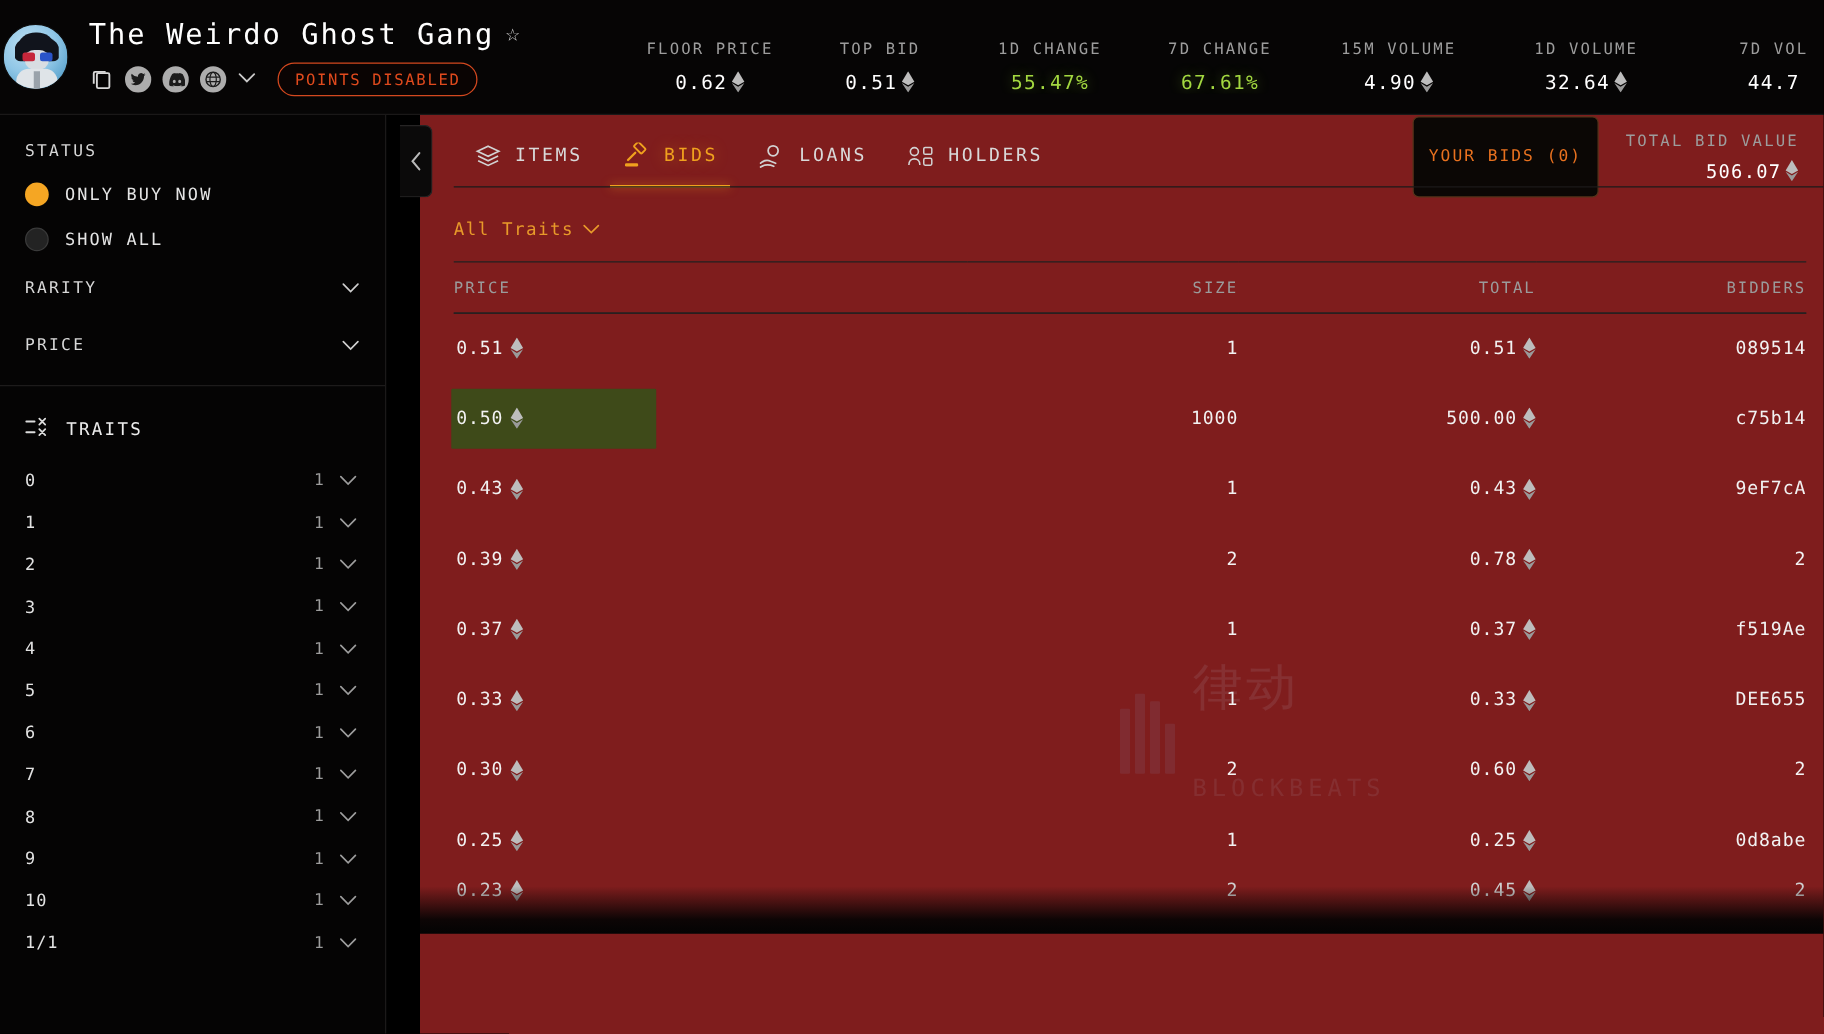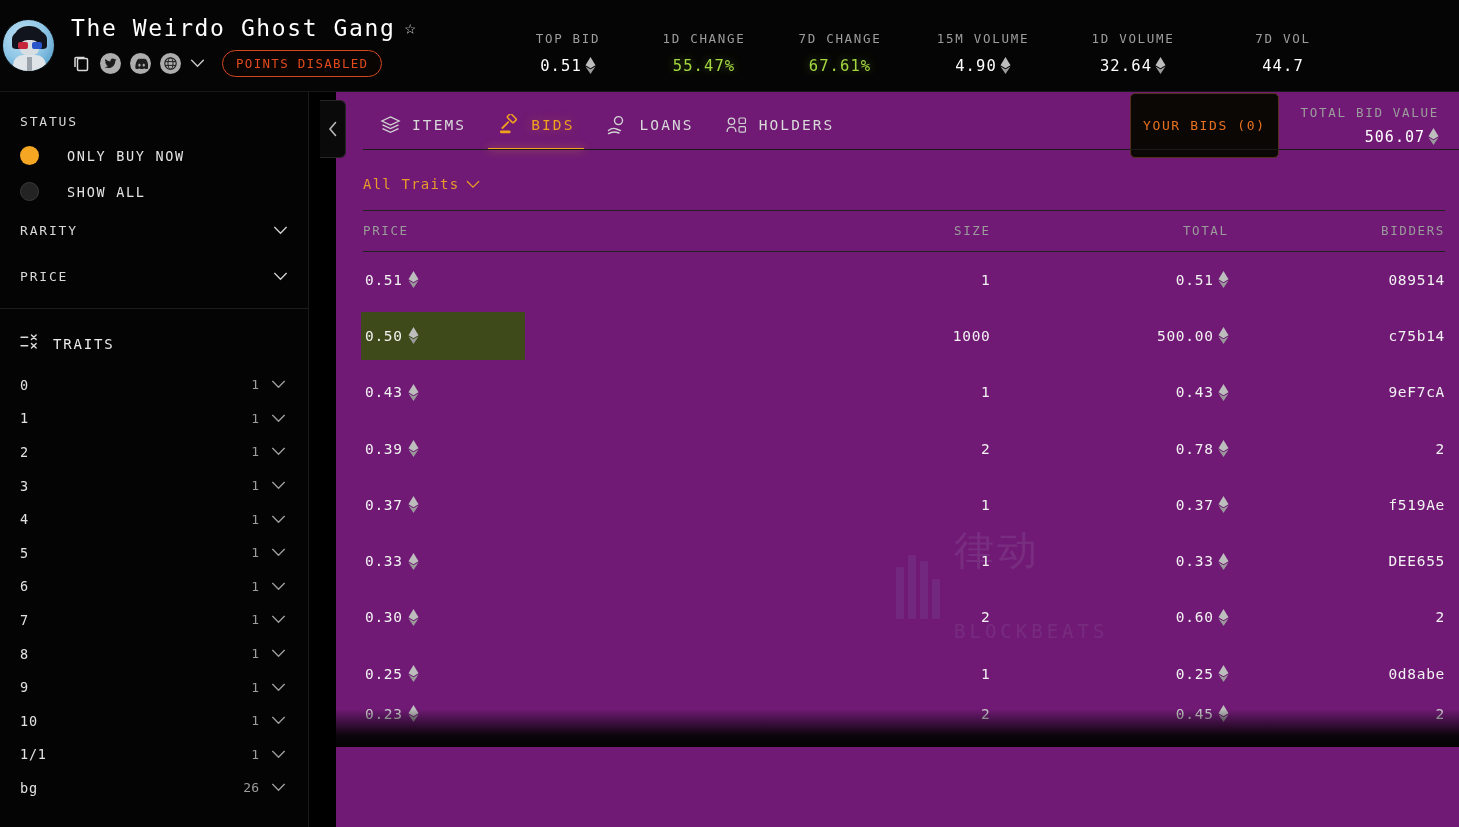--- a/index.html
+++ b/index.html
@@ -92,21 +92,21 @@
   
   .sidebar {
     position: absolute; left: 0; top: 92px; width: 309px; height: 735px;
     background: #050404; border-right: 1px solid #1b1919;
     overflow: hidden;
   }
   .sb-section { padding: 22px 20px 0 20px; }
   .sb-head {
     font-size: 13px; letter-spacing: 1.8px; color: #d6d6d6;
   }
-  .radio-row { display: flex; align-items: center; gap: 28px; margin-top: 17px; cursor: pointer; }
+  .radio-row { display: flex; align-items: center; gap: 13px; margin-top: 17px; cursor: pointer; }
   .radio {
     width: 19px; height: 19px; border-radius: 50%; flex: none;
   }
   .radio.on { background: #f5a623; }
   .radio.off { background: #232323; border: 1px solid #3a3a3a; }
   .radio-label { font-size: 13.5px; letter-spacing: 1.7px; color: #e4e4e4; }
 
   .sb-row {
     display: flex; align-items: center; justify-content: space-between;
     padding: 0 20px; height: 34px; margin-top: 12px; cursor: pointer;
@@ -133,21 +133,21 @@
     position: absolute; left: 320px; top: 100px; width: 26px; height: 58px;
     background: #0b0a0a; border: 1px solid #262424; border-left: none;
     border-radius: 0 6px 6px 0;
     display: flex; align-items: center; justify-content: center; cursor: pointer; z-index: 6;
   }
   .collapse-tab svg { display: block; }
 
   
   .main {
     position: absolute; left: 336px; top: 92px; width: 1123px; height: 735px;
-    background: #701a75; overflow: hidden;
+    background: #7f1d1d; overflow: hidden;
   }
   .tabbar {
     height: 66px; display: flex; align-items: center; padding: 0 0 0 27px;
     position: relative;
   }
   .tab {
     display: flex; align-items: center; gap: 11px; height: 66px; padding: 0 16px;
     cursor: pointer; position: relative;
   }
   .tab .lbl { font-size: 14.5px; letter-spacing: 2.1px; color: #d9d9d9; white-space: nowrap; }
@@ -287,20 +287,32 @@
             <svg width="15" height="9" viewBox="0 0 16 10">
                 <path d="M1.5 1.5 L8 8 L14.5 1.5" fill="none" stroke="#c9c9c9" stroke-width="1.6" stroke-linecap="round"></path>
               </svg>
           </span>
           <span class="points-pill">POINTS DISABLED</span>
         </div>
       </div>
     </div>
 
     <div class="stats" id="stats-root">
+        <div class="stat">
+          <div class="stat-label">FLOOR PRICE</div>
+          <div class="stat-value">
+            <span>0.62</span>
+            <span class="eth">
+              <svg width="11" height="17" viewBox="0 0 12 19">
+                <path d="M6 0 L11.6 9.3 L6 12.6 L0.4 9.3 Z" fill="#bdbdbd"></path>
+                <path d="M6 13.8 L11.6 10.5 L6 19 L0.4 10.5 Z" fill="#9a9a9a"></path>
+              </svg>
+            </span>
+          </div>
+        </div>
         <div class="stat">
           <div class="stat-label">TOP BID</div>
           <div class="stat-value">
             <span>0.51</span>
             <span class="eth">
               <svg width="11" height="17" viewBox="0 0 12 19">
                 <path d="M6 0 L11.6 9.3 L6 12.6 L0.4 9.3 Z" fill="#bdbdbd"></path>
                 <path d="M6 13.8 L11.6 10.5 L6 19 L0.4 10.5 Z" fill="#9a9a9a"></path>
               </svg>
             </span>
@@ -515,31 +527,20 @@
               <svg width="15" height="9" viewBox="0 0 16 10">
                 <path d="M1.5 1.5 L8 8 L14.5 1.5" fill="none" stroke="#9d9d9d" stroke-width="1.5" stroke-linecap="round"></path>
               </svg>
             </span>
           </span>
         </div>
         <div class="trait-row">
           <span class="name">1/1</span>
           <span class="right">
             <span class="cnt">1</span>
-            <span class="chev">
-              <svg width="15" height="9" viewBox="0 0 16 10">
-                <path d="M1.5 1.5 L8 8 L14.5 1.5" fill="none" stroke="#9d9d9d" stroke-width="1.5" stroke-linecap="round"></path>
-              </svg>
-            </span>
-          </span>
-        </div>
-        <div class="trait-row">
-          <span class="name">bg</span>
-          <span class="right">
-            <span class="cnt">26</span>
             <span class="chev">
               <svg width="15" height="9" viewBox="0 0 16 10">
                 <path d="M1.5 1.5 L8 8 L14.5 1.5" fill="none" stroke="#9d9d9d" stroke-width="1.5" stroke-linecap="round"></path>
               </svg>
             </span>
           </span>
         </div>
       </div>
   </div>
 

